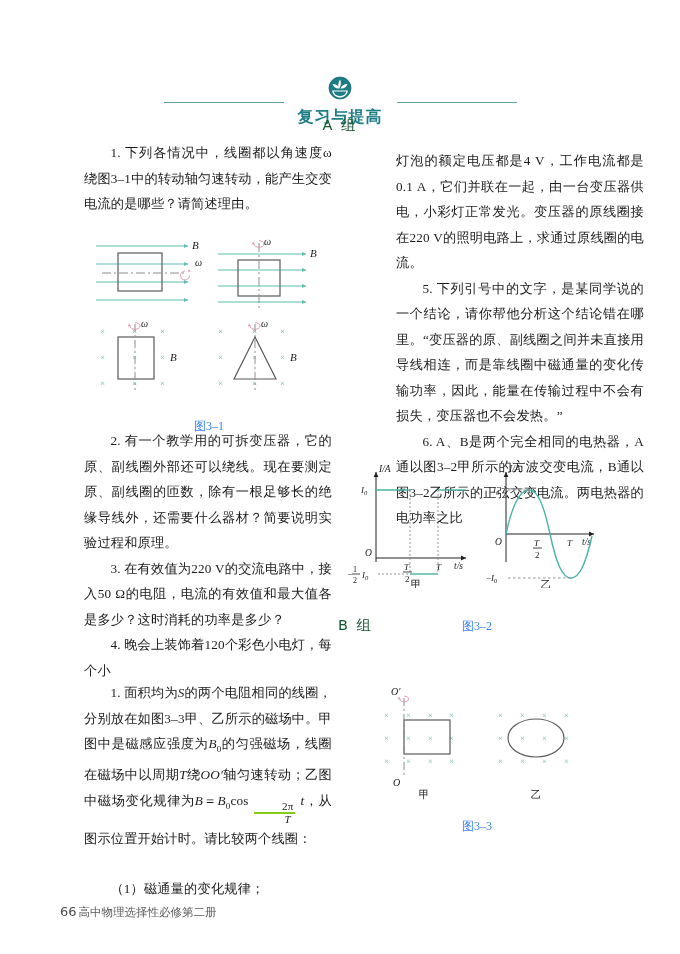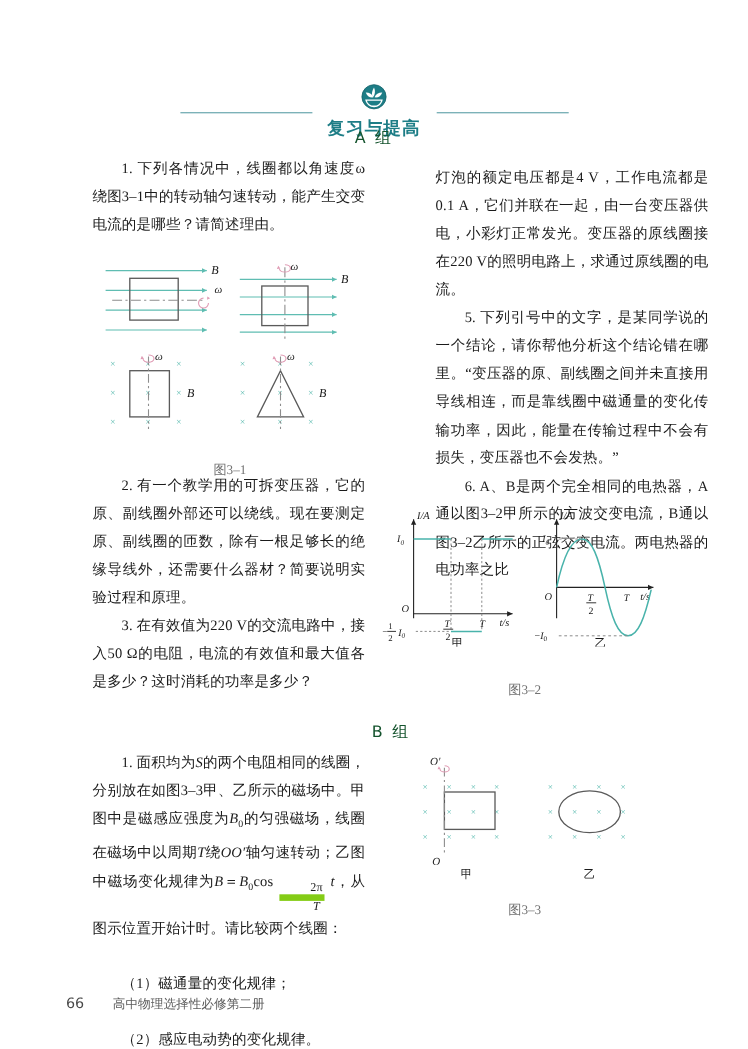--- a/index.html
+++ b/index.html
@@ -31,55 +31,55 @@
     font-weight:bold; font-size:16px; color:#1d7d86; letter-spacing:1px;
   }
 
   
   .group-head {
     position:absolute; left:0; right:0; text-align:center;
     font-family:"DejaVu Sans","Liberation Sans",sans-serif;
     font-size:14.5px; color:#14532d; letter-spacing:2px;
   }
   #grp-a { top:116px; }
-  #grp-b { top:656px;margin-left:31px; }
+  #grp-b { top:616px;margin-left:31px; }
 
   
   .col { position:absolute; width:248px; }
   .col-left  { left:84px; }
   .col-right { left:348px;margin-left:48px; }
 
   .para {
     font-size:13.2px; line-height:25.5px; text-align:justify;
     text-justify:inter-ideograph; margin:0 0 0 0;
     letter-spacing:.2px;
   }
   .para.indent { text-indent:2em; }
   .para.sub    { text-indent:2em;margin-top:25px; }
   em.it { font-style:italic; font-family:"Liberation Serif",serif; }
   .frac {
     display:inline-flex; flex-direction:column; align-items:center;
     vertical-align:-0.45em; line-height:1.05; font-size:11px; margin:0 1px;
   }
-  .frac .num { border-bottom:6px solid #84cc16; padding:0 2px; }
+  .frac .num { border-bottom:2px solid #84cc16; padding:0 2px; }
   .frac .den { padding:0 2px; }
   sub.sb { font-size:9px; }
 
   
   .figcap {
-    text-align:center; font-size:12px; margin-top:4px; color:#737373;
+    text-align:center; font-size:12px; margin-top:4px; color:#3b82f6;
     font-family:"Liberation Serif",serif;
   }
   .figure { position:absolute; }
 
   
   .footer {
     position:absolute; left:60px; bottom:34px;
     font-family:"DejaVu Sans","Liberation Sans",sans-serif;
-    font-size:11.5px; color:#5b5b5b; display:flex; align-items:baseline; gap:26px;
+    font-size:11.5px; color:#5b5b5b; display:flex; align-items:baseline; gap:2px;
   }
   .footer .pg { font-size:13px; color:#4a4a4a; }
 
   svg text { font-family:"Liberation Serif","DejaVu Serif",serif; }
 </style>
 </head>
 <body>
 
 <div class="page">
 
@@ -175,20 +175,21 @@
         <text x="177" y="89" font-size="10" font-style="italic" fill="#1b1b1b">ω</text>
         <text x="206" y="123" font-size="11" font-style="italic" fill="#1b1b1b">B</text>
       </g>
     </svg>
     <div class="figcap">图3–1</div>
   </div>
 
   <div class="col col-left" style="top:428px;">
     <p class="para indent">2. 有一个教学用的可拆变压器，它的原、副线圈外部还可以绕线。现在要测定原、副线圈的匝数，除有一根足够长的绝缘导线外，还需要什么器材？简要说明实验过程和原理。</p>
     <p class="para indent">3. 在有效值为220 V的交流电路中，接入50 Ω的电阻，电流的有效值和最大值各是多少？这时消耗的功率是多少？</p>
+    <p class="para indent">4. 晚会上装饰着120个彩色小电灯，每个小</p>
   </div>
 
   <div class="col col-right" style="top:148px;">
     <p class="para">灯泡的额定电压都是4 V，工作电流都是0.1 A，它们并联在一起，由一台变压器供电，小彩灯正常发光。变压器的原线圈接在220 V的照明电路上，求通过原线圈的电流。</p>
     <p class="para indent">5. 下列引号中的文字，是某同学说的一个结论，请你帮他分析这个结论错在哪里。“变压器的原、副线圈之间并未直接用导线相连，而是靠线圈中磁通量的变化传输功率，因此，能量在传输过程中不会有损失，变压器也不会发热。”</p>
     <p class="para indent">6. A、B是两个完全相同的电热器，A通以图3–2甲所示的方波交变电流，B通以图3–2乙所示的正弦交变电流。两电热器的电功率之比</p>
   </div>
 
   <div class="figure" style="left:348px; top:462px; width:258px;">
     <svg width="258" height="126" viewBox="0 0 258 126">
@@ -265,21 +266,20 @@
   </div>
 
   <div class="group-head" id="grp-b">B 组</div>
 
   <div class="col col-left" style="top:680px;">
     <p class="para indent">1. 面积均为<em class="it">S</em>的两个电阻相同的线圈，分别放在如图3–3甲、乙所示的磁场中。甲图中是磁感应强度为<em class="it">B</em><sub class="sb">0</sub>的匀强磁场，线圈在磁场中以周期<em class="it">T</em>绕<em class="it">OO′</em>轴匀速转动；乙图中磁场变化规律为<em class="it">B</em>＝<em class="it">B</em><sub class="sb">0</sub>cos <span class="frac">
           <span class="num">2π</span>
           <span class="den"><em class="it">T</em></span>
         </span> <em class="it">t</em>，从图示位置开始计时。请比较两个线圈：</p>
     <p class="para sub">（1）磁通量的变化规律；</p>
-    <p class="para sub">（2）感应电动势的变化规律。</p>
   </div>
 
   <div class="figure" style="left:348px; top:682px; width:258px;">
     <svg width="258" height="118" viewBox="0 0 258 118">
 
       <g>
         <g fill="#5fbdb2" font-size="8.5">
           <text x="36" y="36">×</text>
             <text x="58" y="36">×</text>
             <text x="80" y="36">×</text>

